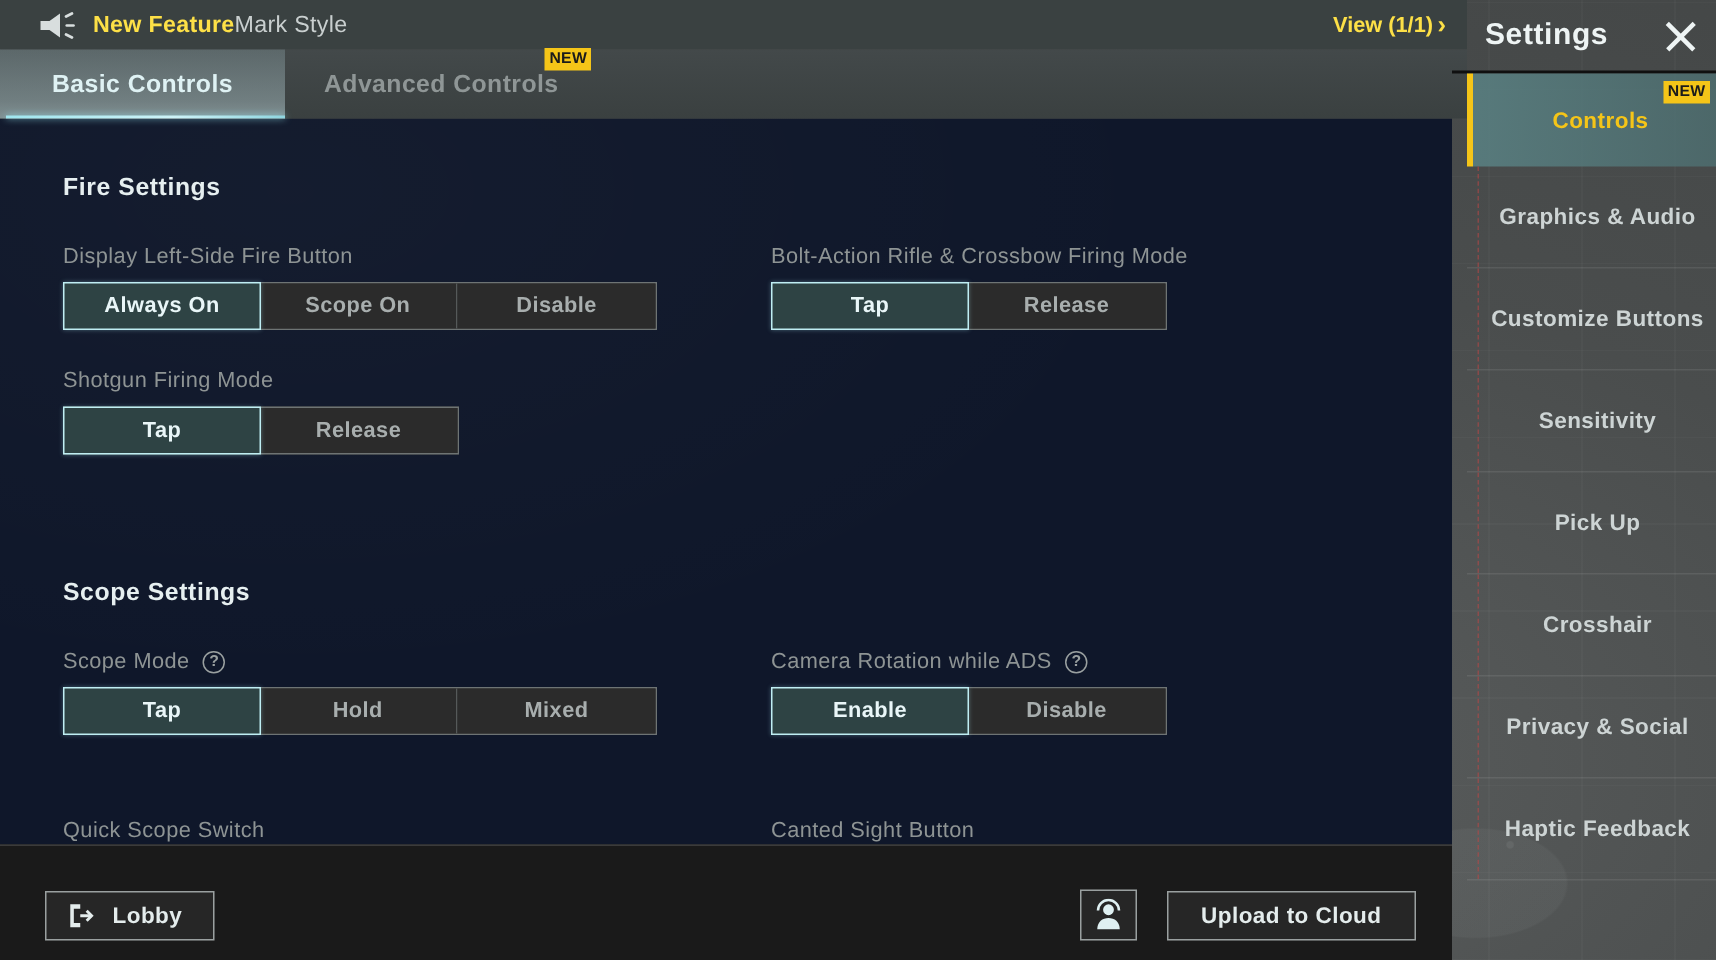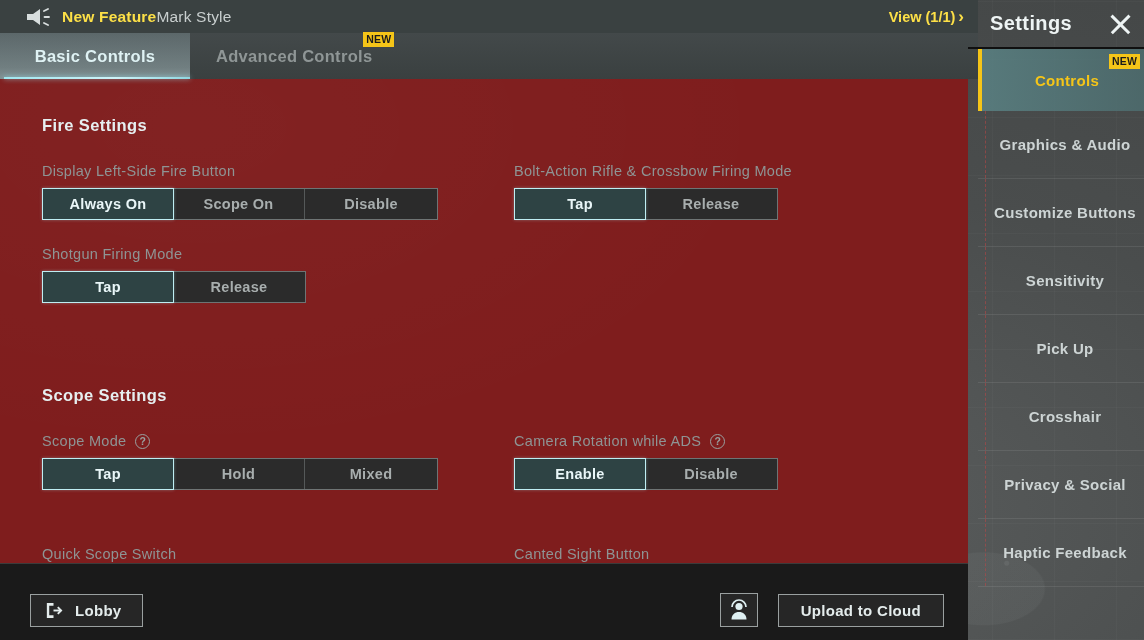--- a/index.html
+++ b/index.html
@@ -110,21 +110,21 @@
     padding: 2px 3px;
     letter-spacing: .2px;
   }
   .tab .new-badge { top: -1px; right: 4px; }
 
   
   #panel {
     position: absolute;
     left: 0; top: 79px;
     width: 968px; height: 484px;
-    background: #7f1d1d;
+    background: #0f172a;
     z-index: 5;
     overflow: hidden;
   }
   #panel::before {
     content: "";
     position: absolute; inset: 0;
     background: radial-gradient(ellipse at 20% 10%, rgba(255,255,255,.025) 0%, rgba(0,0,0,0) 55%);
   }
   #panel-inner {
     position: relative;

